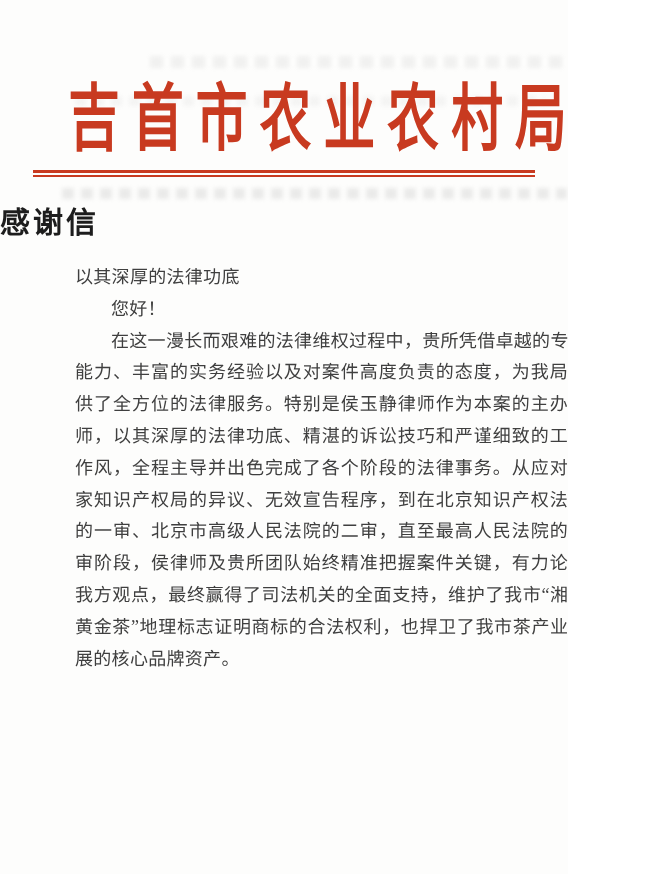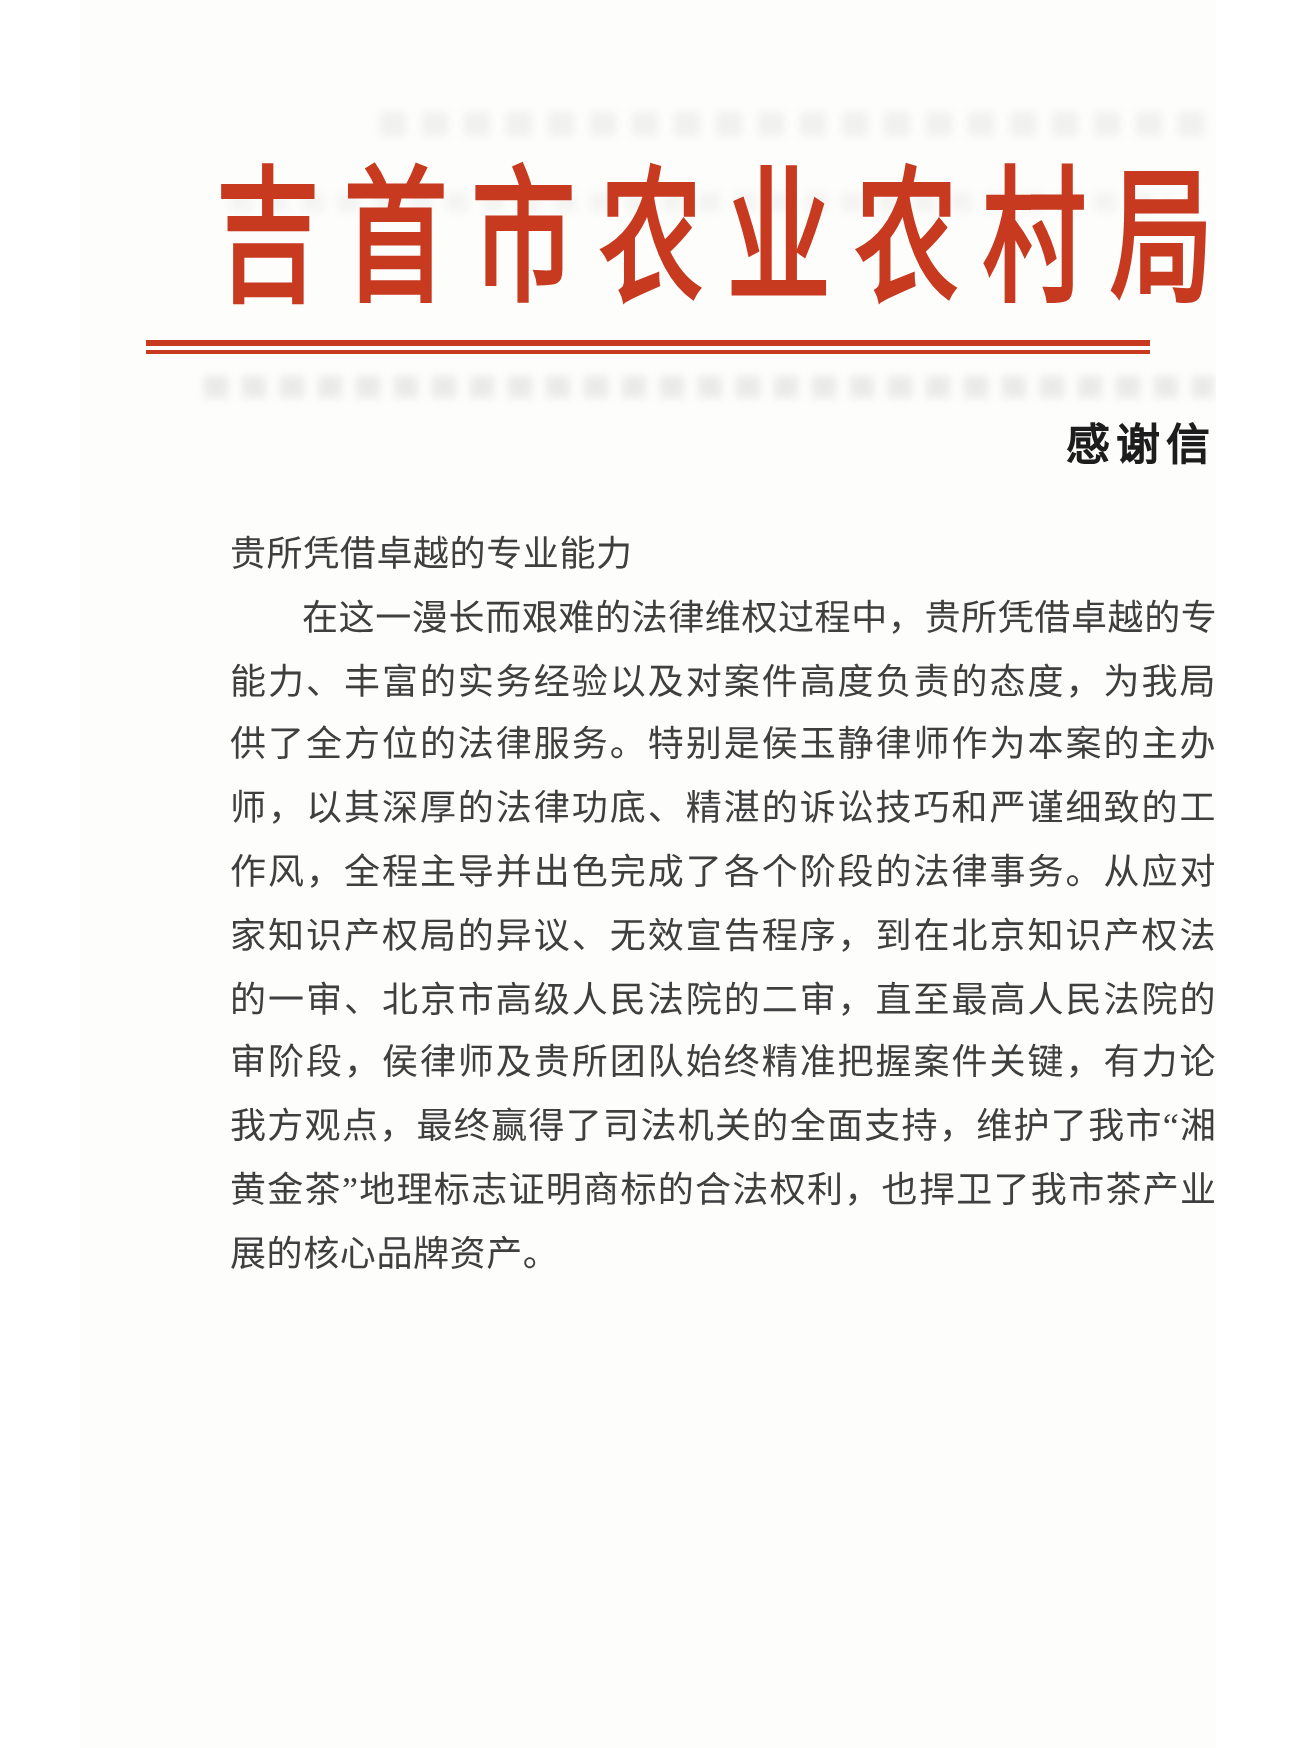--- a/index.html
+++ b/index.html
@@ -8,21 +8,20 @@
     --title-ink:#1d1d1d;
   }
   html,body{margin:0;padding:0;background:#ffffff;}
   .page{
     position:relative;
     width:568px;
     height:874px;
     background:#fdfdfc;
     overflow:hidden;
     font-family:"Liberation Serif","DejaVu Serif",serif;
-    margin-left:40px;
   }
   
   .ghost{
     position:absolute;
     filter:blur(2px);
     opacity:.55;
     pointer-events:none;
   }
   .ghost-top{
     left:150px;top:56px;width:420px;height:12px;
@@ -49,23 +48,23 @@
     transform-origin:50% 20%;
   }
   .rule{
     width:502px;
     margin:18px auto 0;
   }
   .rule-thick{height:3px;background:var(--accent);}
   .rule-thin{height:2px;background:var(--accent);margin-top:2px;}
   .doc-title{
     margin:26px 0 0;
-    text-align:right;
+    text-align:left;
     font-family:"Liberation Sans","DejaVu Sans",sans-serif;
-    font-size:22px;
+    font-size:30px;
     line-height:39px;
     font-weight:bold;
     color:var(--title-ink);
     letter-spacing:3px;
   }
   .letter-body{
     margin:20px 0 0 75px;
     width:512px;
     font-size:18px;
     line-height:31.8px;
@@ -89,17 +88,18 @@
   <div class="rule">
     <div class="rule-thick"></div>
     <div class="rule-thin"></div>
   </div>
 
   <div class="ghost ghost-mid"></div>
 
   <h2 class="doc-title">感谢信</h2>
 
   <div class="letter-body">
-    <p class="recipient">贵所凭借卓越的专业能力</p>
+    <p class="recipient">以其深厚的法律功底</p>
+    <p class="salutation">您好！</p>
     <p class="para">在这一漫长而艰难的法律维权过程中，贵所凭借卓越的专业能力、丰富的实务经验以及对案件高度负责的态度，为我局提供了全方位的法律服务。特别是侯玉静律师作为本案的主办律师，以其深厚的法律功底、精湛的诉讼技巧和严谨细致的工作作风，全程主导并出色完成了各个阶段的法律事务。从应对国家知识产权局的异议、无效宣告程序，到在北京知识产权法院的一审、北京市高级人民法院的二审，直至最高人民法院的再审阶段，侯律师及贵所团队始终精准把握案件关键，有力论证我方观点，最终赢得了司法机关的全面支持，维护了我市“湘西黄金茶”地理标志证明商标的合法权利，也捍卫了我市茶产业发展的核心品牌资产。</p>
   </div>
 
 </div>
 
 </body></html>

